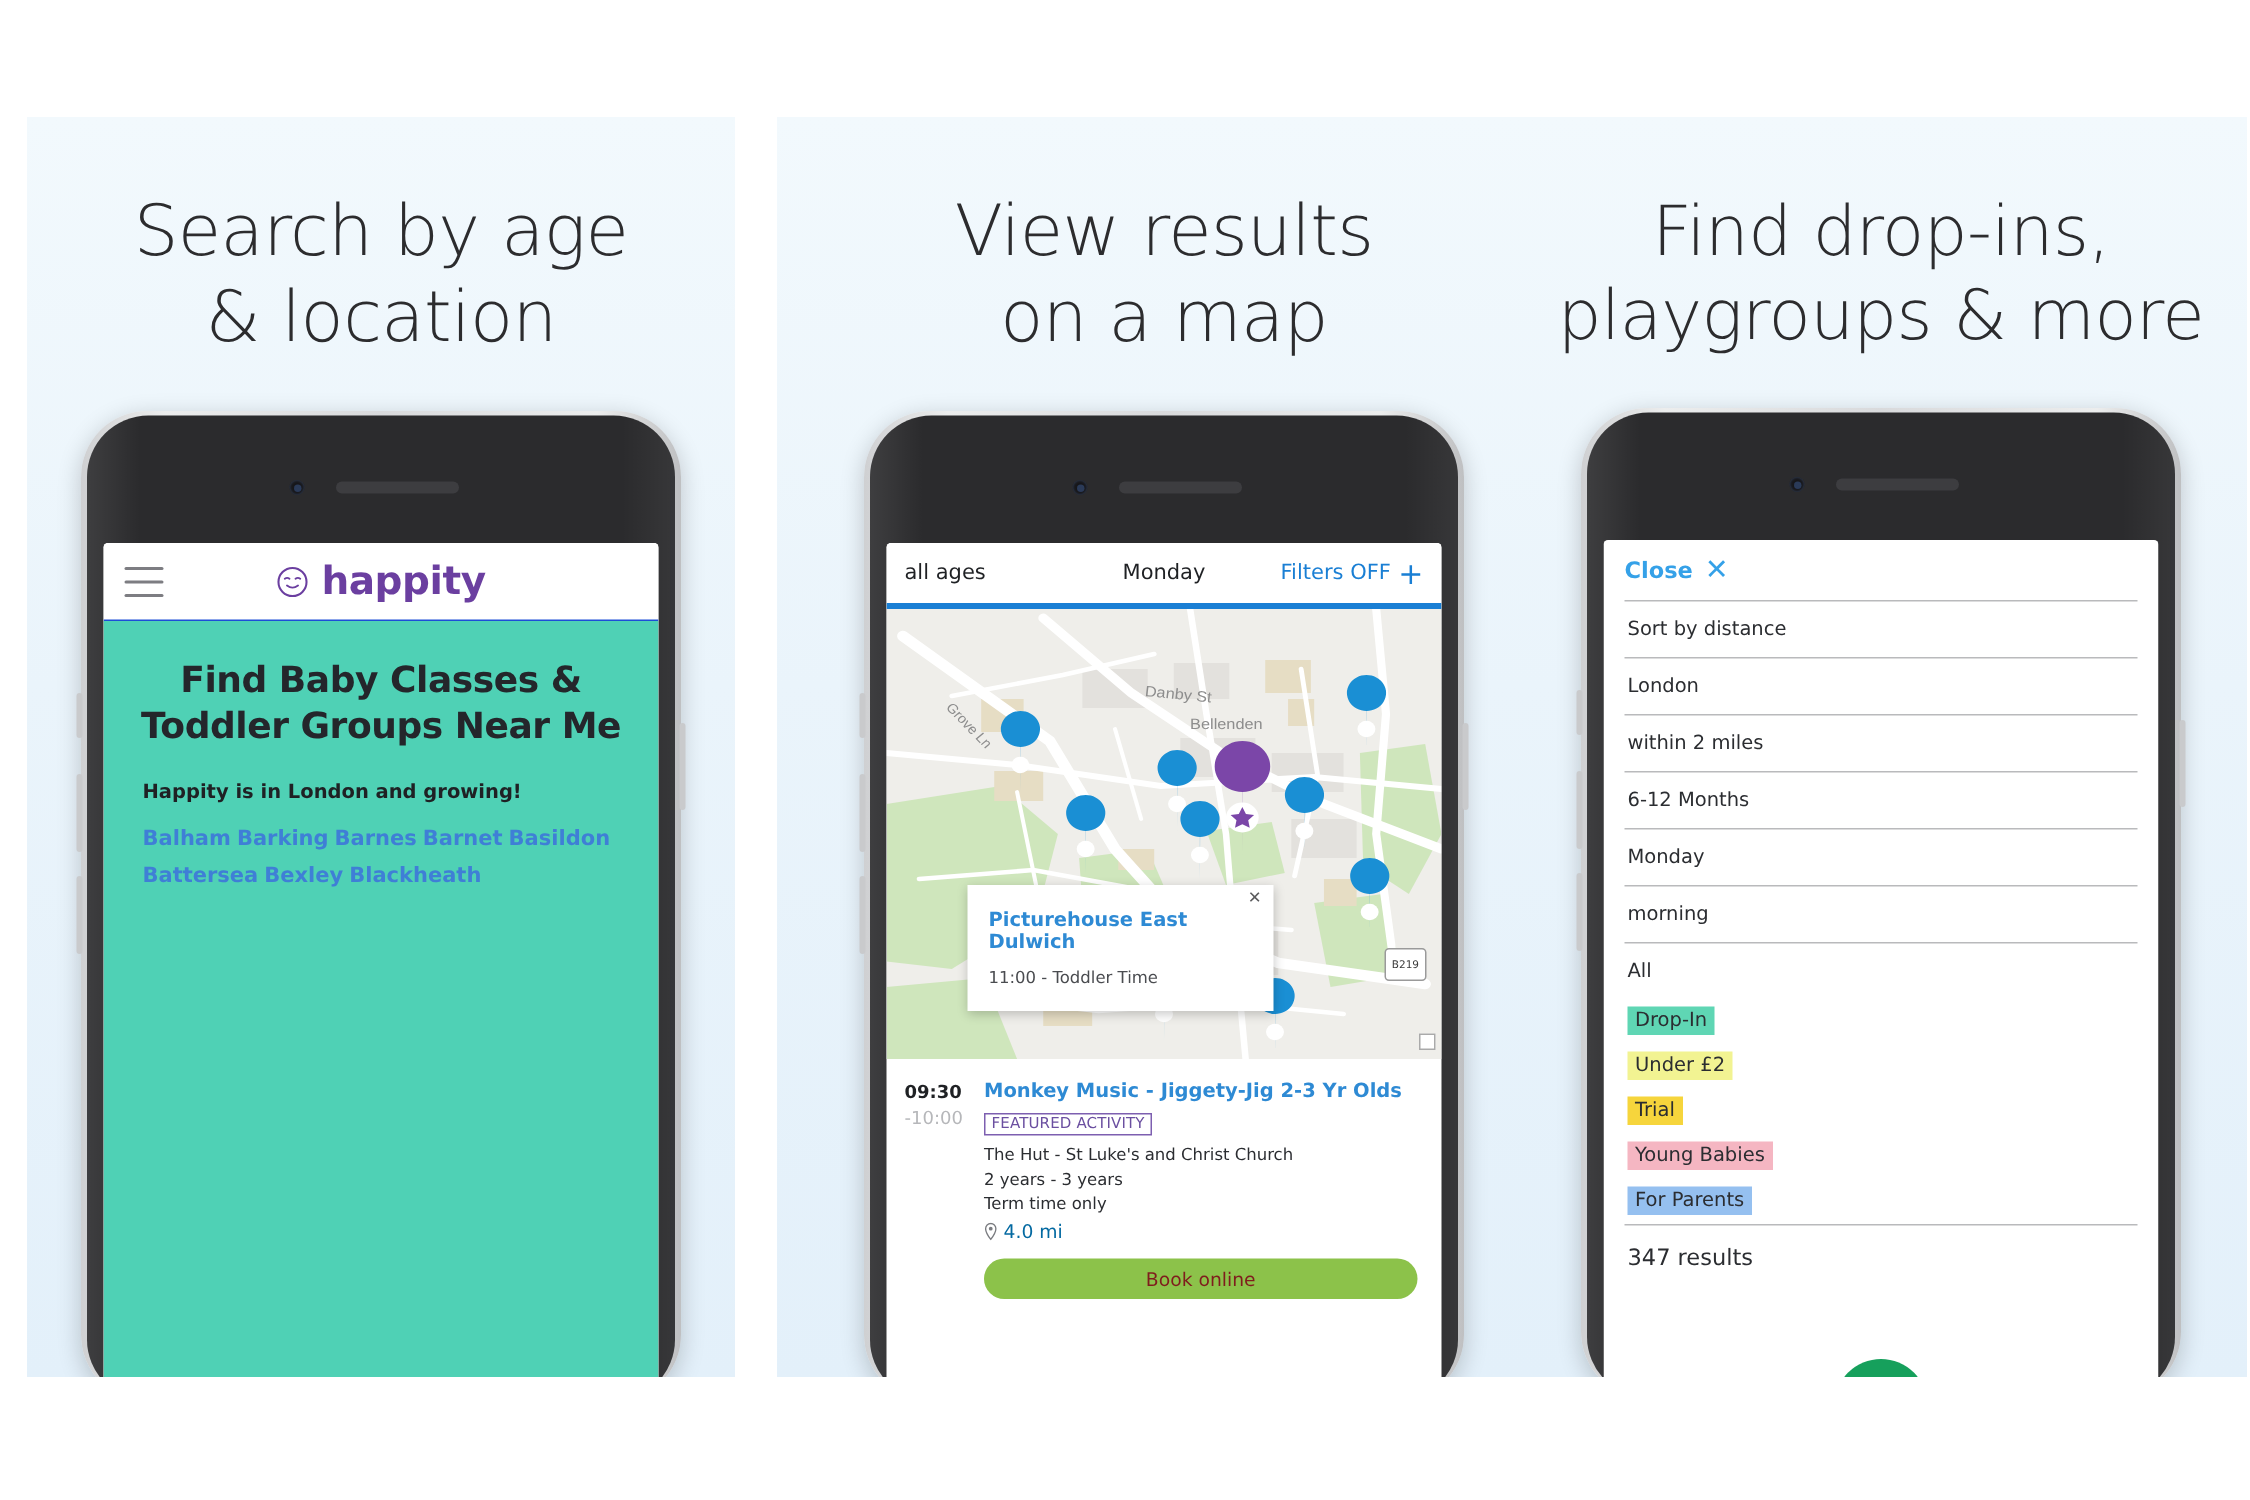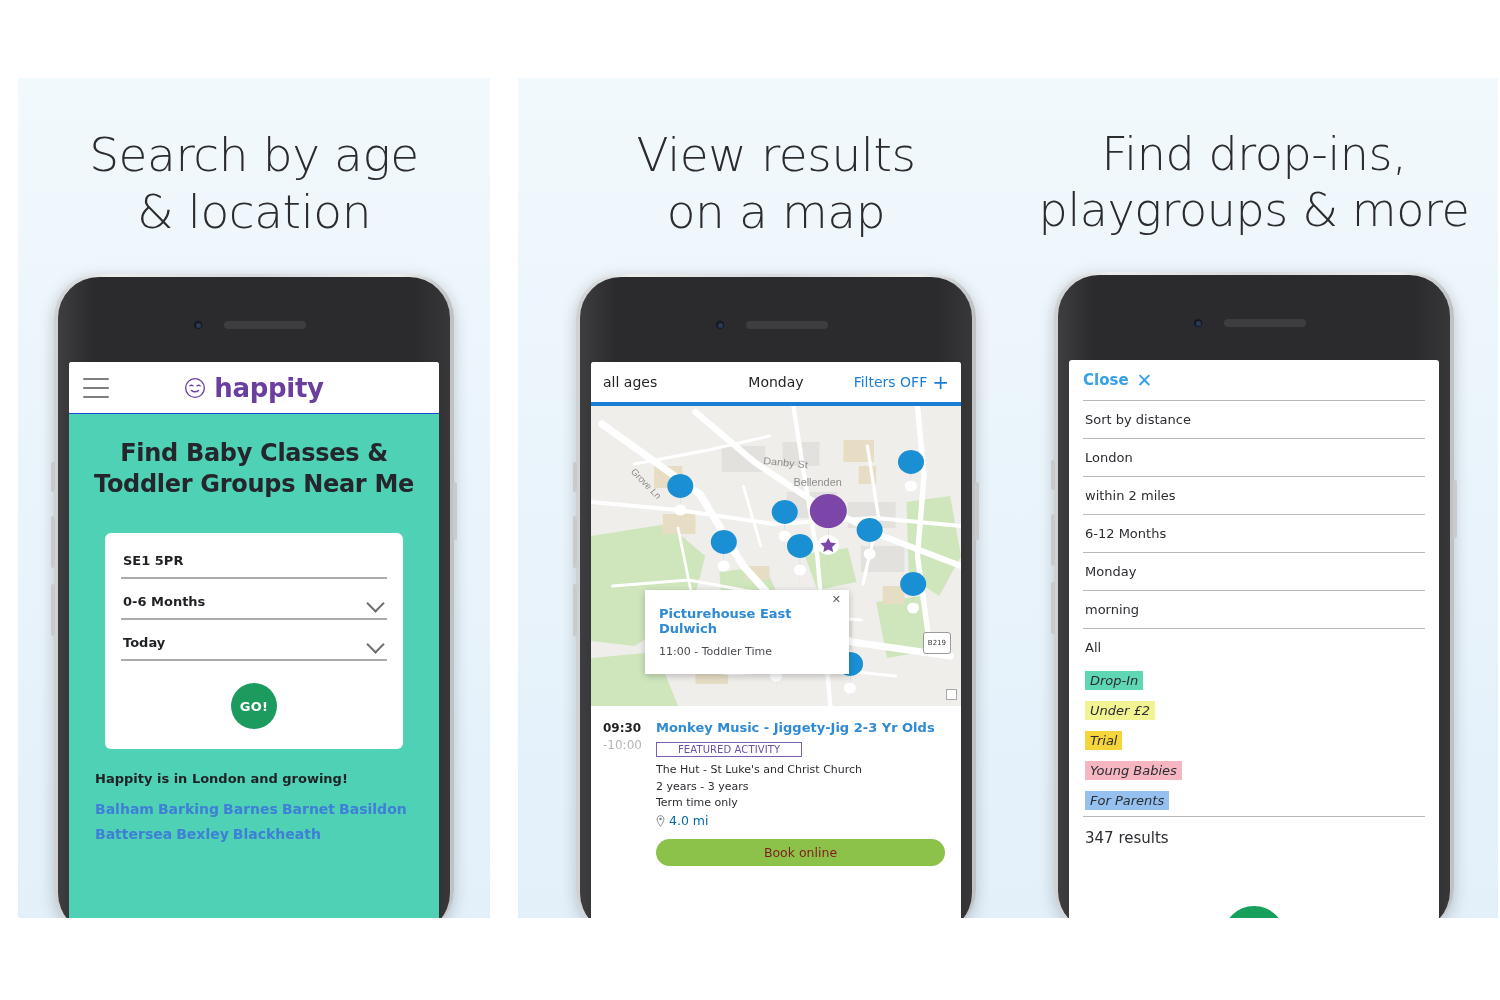--- a/index.html
+++ b/index.html
@@ -203,21 +203,21 @@
     width: 48px; flex: 0 0 48px; padding-top: 1px;
     font-family: "DejaVu Sans", sans-serif;
   }
   .h2-time .a { font-size: 12px; font-weight: 700; color: #1f2124; }
   .h2-time .b { font-size: 12px; color: #b6b7ba; margin-top: 3px; }
   .h2-info { flex: 1; font-family: "DejaVu Sans", sans-serif; }
   .h2-name { font-size: 13px; font-weight: 600; color: #2e8ad4; }
   .h2-feat {
     display: inline-block; margin: 7px 0 5px;
     border: 1px solid #7d5fb0; color: #6b4fa0;
-    font-size: 10px; padding: 1px 21px; letter-spacing: 0.1px;
+    font-size: 10px; padding: 1px 4px; letter-spacing: 0.1px;
   }
   .h2-line { font-size: 11px; color: #2b2d31; line-height: 1.52; }
   .h2-dist { font-size: 12.5px; color: #0369a1; display:flex; align-items:center; gap:4px; margin-top:1px;}
   .pin-ico { width: 9px; height: 12px; display:inline-block; }
   .h2-book {
     margin: 11px 4px 0 0;
     background: #8cc24a; color: #7f1d1d; border-radius: 18px;
     height: 27px; display:flex; align-items:center; justify-content:center;
     font-family: "DejaVu Sans", sans-serif;
     font-size: 12.5px;
@@ -230,21 +230,21 @@
     font-family: "DejaVu Sans", sans-serif;
     font-size: 15px; color: #35a1e8; font-weight: 600;
   }
   .h3-x { font-size: 19px; color:#35a1e8; line-height:1; font-weight:400;}
   .h3-row {
     border-top: 1px solid #b9babc;
     padding: 11px 2px 11px;
     font-family: "DejaVu Sans", sans-serif;
     font-size: 13px; color: #2b2d31;
   }
-  .h3-tagrow { padding: 5px 2px 6px; font-style: italic; }
+  .h3-tagrow { padding: 5px 2px 6px; }
   .h3-tag {
     display: inline-block; padding: 2px 5px;
     font-family: "DejaVu Sans", sans-serif;
     font-size: 13px; color: #2b2d31;
   }
   .h3-results {
     border-top: 1px solid #b9babc;
     padding: 12px 2px 0;
     font-family: "DejaVu Sans", sans-serif;
     font-size: 15px; color: #2b2d31;
@@ -291,36 +291,20 @@
                 <path d="M8 14.6 Q12 17.6 16 14.6" fill="none" stroke="#6b3fa0" stroke-width="1.4" stroke-linecap="round"></path>
               </svg>
             </span>
             <span class="h1-logo-text">happity</span>
           </div>
         </div>
 
         <div class="h1-hero">
           <div class="h1-hero-title">Find Baby Classes &amp; Toddler Groups Near Me</div>
 
-          <div class="h1-card">
-            <div class="h1-field plain">
-              <span>SE1 5PR</span>
-            </div>
-            <div class="h1-field">
-              <span>0-6 Months</span>
-              <span class="chev"></span>
-            </div>
-            <div class="h1-field">
-              <span>Today</span>
-              <span class="chev"></span>
-            </div>
-            <div class="h1-go-wrap">
-              <div class="h1-go">GO!</div>
-            </div>
-          </div>
 
           <div class="h1-growing">Happity is in London and growing!</div>
           <div class="h1-places" id="places-list">
               <span>Balham</span>
               <span>Barking</span>
               <span>Barnes</span>
               <span>Barnet</span>
               <span>Basildon</span>
               <span>Battersea</span>
               <span>Bexley</span>

